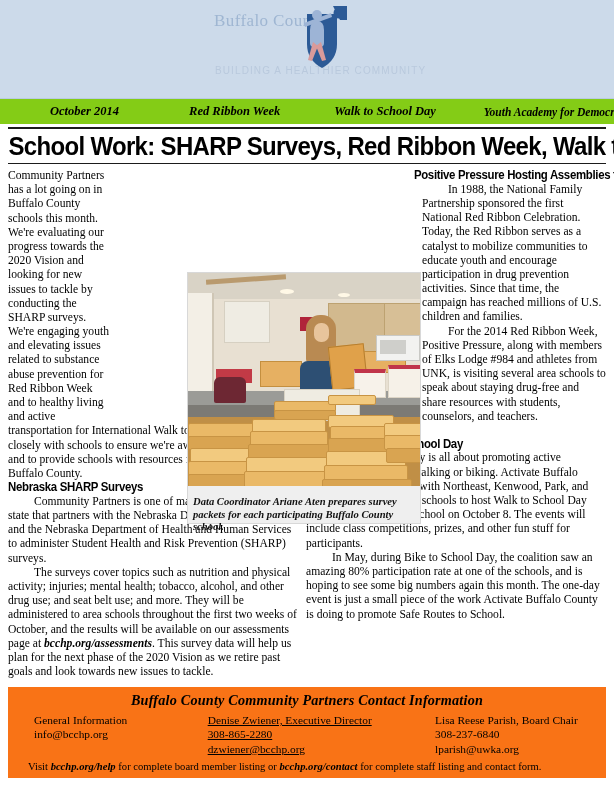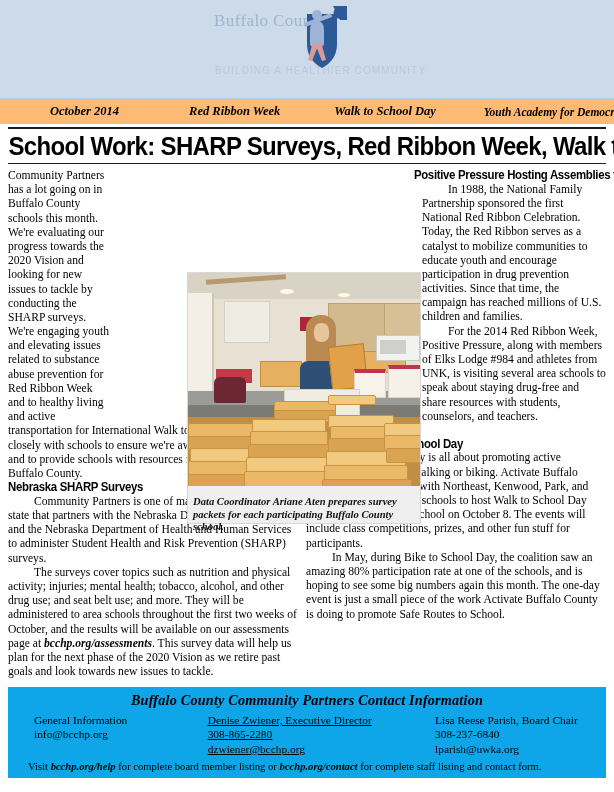--- a/index.html
+++ b/index.html
@@ -75,21 +75,21 @@
   .logo-mark {
     position: absolute;
     left: 196px;
     top: 0px;
     width: 58px;
     height: 66px;
   }
 
   
   .navstrip {
-    background: #fdba74;
+    background: #84cc16;
     height: 25px;
     border-top: 1px solid #b9cbe0;
     display: flex;
     align-items: center;
     font-family: "Liberation Serif", serif;
     font-style: italic;
     font-weight: bold;
     font-size: 12.5px;
   }
   .navstrip .ni { white-space: nowrap; }
@@ -225,21 +225,21 @@
   .stack    { position:absolute; background:#eab967; border:1px solid #c89444; border-radius:2px; }
   .stack.dk { background:#d9a451; }
   .stack.lt { background:#f2ca7f; }
 
   
   .footer {
     position: absolute;
     left: 8px;
     right: 8px;
     bottom: 14px;
-    background: #0ea5e9;
+    background: #f97316;
     padding: 5px 6px 6px 6px;
   }
   .footer-title {
     text-align: center;
     font-family: "Liberation Serif", serif;
     font-style: italic;
     font-weight: bold;
     font-size: 14.2px;
     letter-spacing: 0.2px;
     margin-bottom: 4px;

